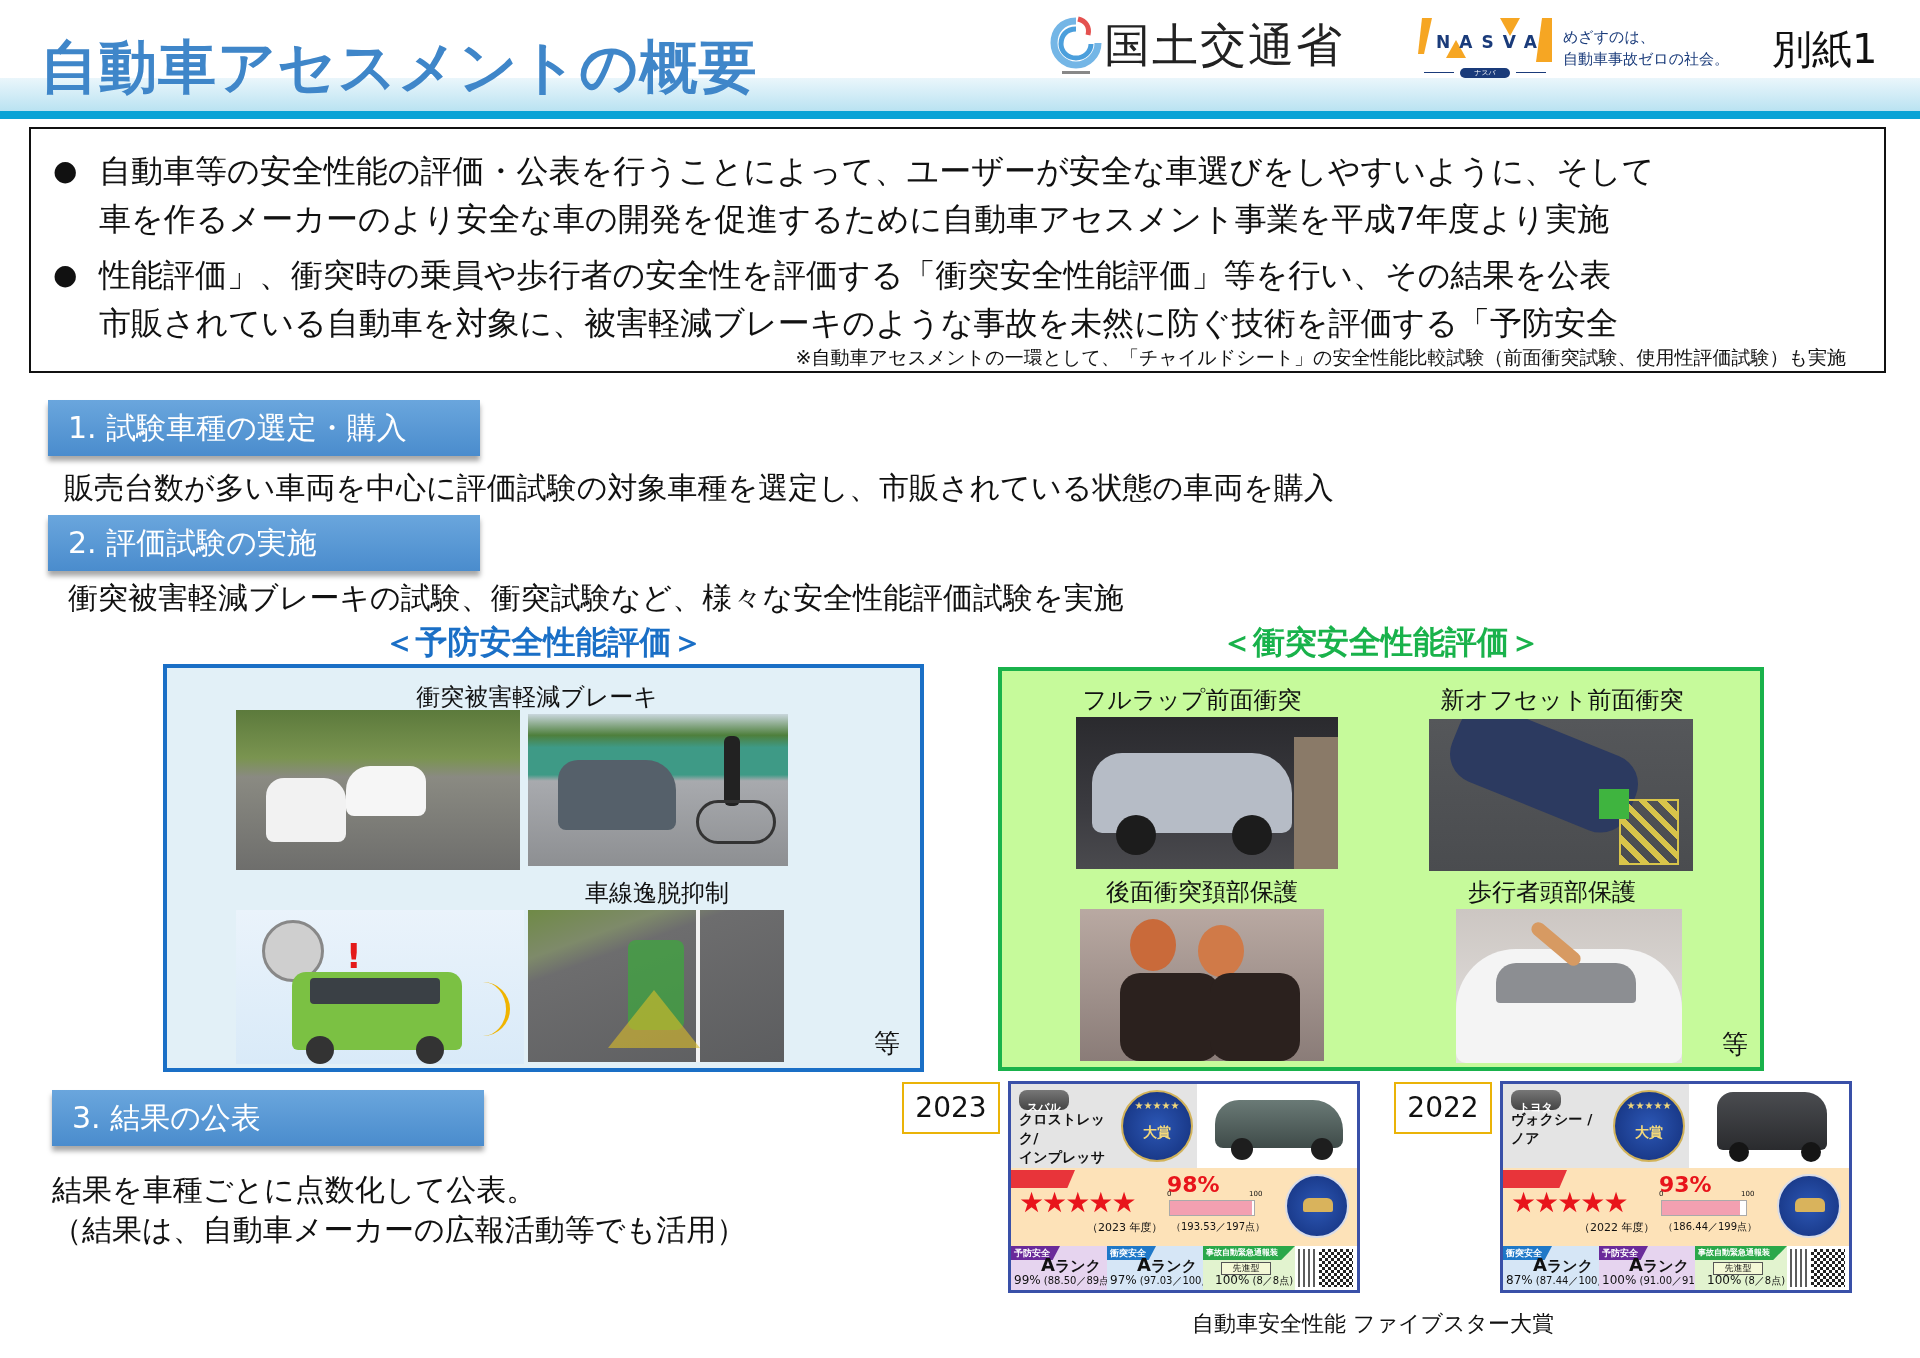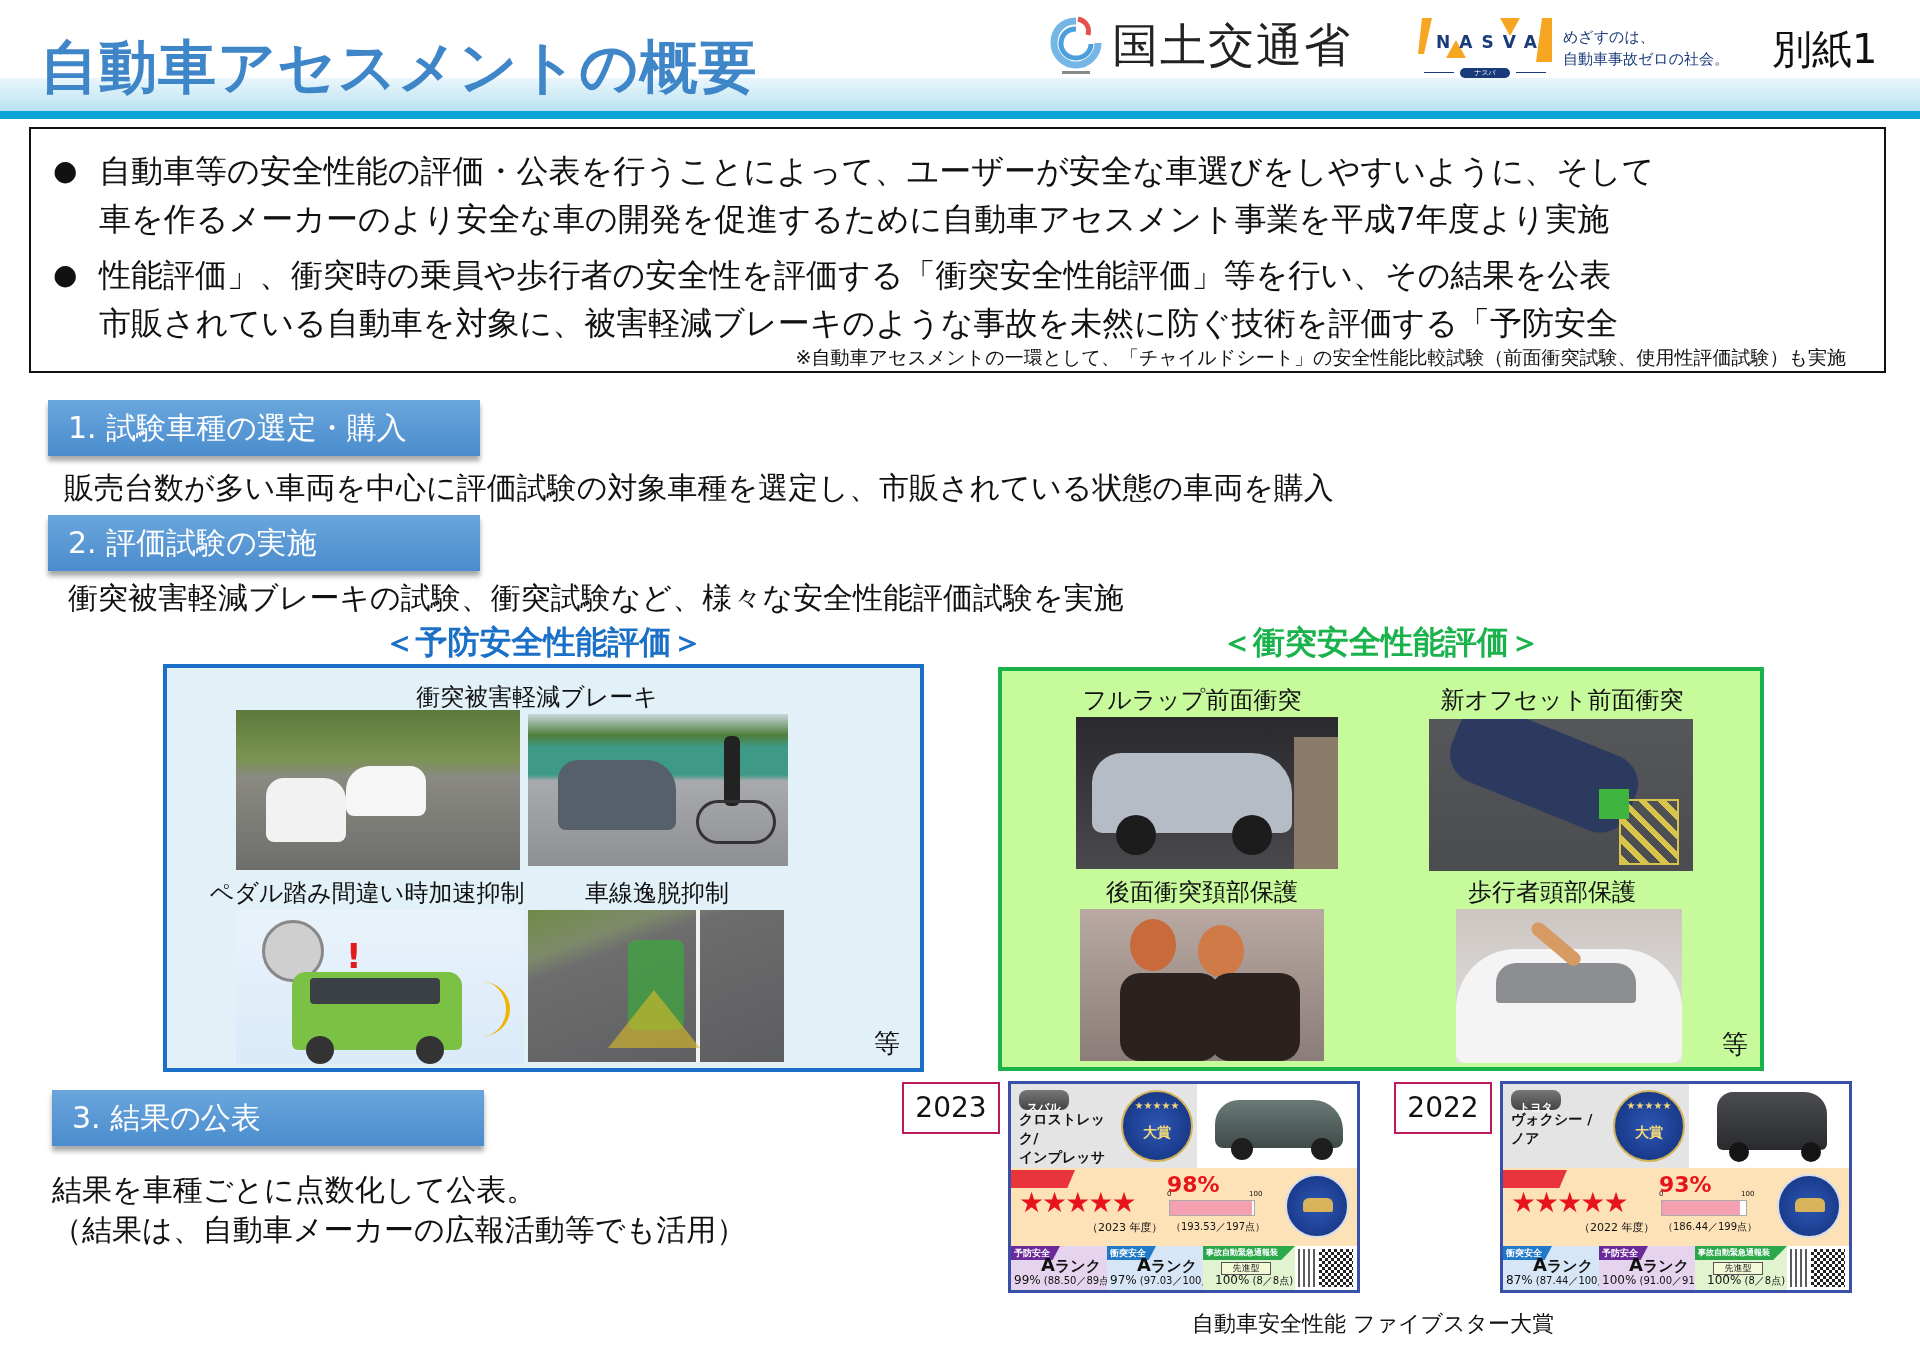--- a/index.html
+++ b/index.html
@@ -5,21 +5,21 @@
   * { box-sizing: border-box; margin: 0; padding: 0; }
   html, body { width: 1920px; height: 1358px; background: #ffffff; overflow: hidden; }
   body { position: relative; font-family: "DejaVu Sans", "Liberation Sans", sans-serif; color: #111; }
   .abs { position: absolute; }
 
   
   .hdr-band { left: 0; top: 78px; width: 1920px; height: 34px;
     background: linear-gradient(180deg, #eaf6fb 0%, #d4edf7 45%, #b8e2f1 100%); }
   .hdr-bar { left: 0; top: 111px; width: 1920px; height: 8px; background: #0aa3d6; }
   .title { left: 40px; top: 32px; font-size: 58px; font-weight: bold; color: #3f86c9; letter-spacing: 1px; line-height: 70px; }
-  .mlit { left: 1048px; top: 14px; height: 64px; display: flex; align-items: center; gap: 8px; }
+  .mlit { left: 1048px; top: 14px; height: 64px; display: flex; align-items: center; gap: 0; }
   .mlit-logo { width: 56px; height: 62px; position: relative; }
   .mlit-text { font-size: 46px; color: #222; letter-spacing: 2px; }
   .nasva { left: 1418px; top: 14px; display: flex; align-items: flex-start; gap: 10px; }
   .nasva-logo { width: 135px; height: 64px; position: relative; }
   .nasva-word { position: absolute; left: 18px; top: 18px; font-size: 17px; font-weight: bold; color: #1a3b7a; letter-spacing: 9px; }
   .nasva-tag { position: absolute; left: 42px; top: 54px; width: 50px; height: 10px; border-radius: 5px; background: #1a3b7a; color: #fff; font-size: 7px; text-align: center; line-height: 10px; }
   .nasva-line { position: absolute; top: 58px; height: 1px; width: 30px; background: #1a3b7a; }
   .nasva-slogan { font-size: 15px; color: #1a3b7a; line-height: 22px; margin-top: 12px; }
   .annex { left: 1772px; top: 22px; font-size: 40px; color: #111; }
 
@@ -38,21 +38,21 @@
   
   .panel-title { font-size: 32px; font-weight: bold; text-align: center; line-height: 40px; }
   .panel { border: 4px solid; }
   .panel.blue { border-color: #1a6fc6; background: #e2f0f7; padding-left: 24px; }
   .panel.green { border-color: #19b24b; background: #c6fa9b; }
   .cap { font-size: 24px; text-align: center; line-height: 30px; }
   .photo { position: absolute; overflow: hidden; }
   .etc { font-size: 26px; }
 
   
-  .year-box { width: 98px; height: 52px; border: 2px solid #be185d; background: #fff; font-size: 28px; text-align: center; line-height: 48px; }
+  .year-box { width: 98px; height: 52px; border: 2px solid #eab308; background: #fff; font-size: 28px; text-align: center; line-height: 48px; }
   .card { width: 352px; height: 212px; border: 3px solid #3950a8; background: #fff; }
   .card-top { position: absolute; left: 0; top: 0; width: 346px; height: 84px; display: flex; }
   .card-left { width: 186px; height: 84px; background: #e4e4e4; position: relative; }
   .card-right { width: 160px; height: 84px; background: #fff; position: relative; }
   .maker { position: absolute; left: 8px; top: 6px; height: 16px; padding: 10px 8px; border-radius: 8px;
     background: linear-gradient(#777, #444); color: #fff; font-size: 11px; line-height: 16px; font-weight: bold; }
   .model { position: absolute; left: 8px; top: 26px; font-size: 14px; font-weight: bold; line-height: 19px; width: 100px; }
   .emblem { position: absolute; border-radius: 50%; background: radial-gradient(circle, #2c57b5 0%, #1a3a8a 70%); border: 2px solid #d2b35a; }
   .emblem .lbl { position: absolute; width: 100%; text-align: center; color: #f3d87a; font-size: 10px; font-weight: bold; }
   .card-mid { position: absolute; left: 0; top: 84px; width: 346px; height: 78px; background: #fde2b8; }
@@ -154,21 +154,20 @@
   <div class="photo" style="left:69px;top:42px;width:284px;height:160px;background:linear-gradient(180deg,#5c7a3c 0%,#7a9450 30%,#8a8a82 42%,#6e6e6c 100%)">
     <div class="abs" style="left:30px;top:68px;width:80px;height:64px;background:#f2f2f2;border-radius:18px 22px 8px 8px"></div>
     <div class="abs" style="left:110px;top:56px;width:80px;height:50px;background:#f6f6f6;border-radius:24px 16px 8px 8px"></div>
   </div>
 
   <div class="photo" style="left:361px;top:46px;width:260px;height:152px;background:linear-gradient(180deg,#c9d6dc 0%,#4e7f3c 14%,#3e9a86 22%,#3e9a86 40%,#a8aaae 44%,#8d8f92 100%)">
     <div class="abs" style="left:30px;top:46px;width:118px;height:70px;background:#55606a;border-radius:20px 30px 8px 8px"></div>
     <div class="abs" style="left:196px;top:22px;width:16px;height:70px;background:#222;border-radius:6px"></div>
     <div class="abs" style="left:168px;top:86px;width:80px;height:44px;border:3px solid #333;border-radius:40px"></div>
   </div>
-  <div class="abs cap" style="left:20px;top:210px;width:360px">ペダル踏み間違い時加速抑制</div>
 
   <div class="photo" style="left:69px;top:242px;width:288px;height:154px;background:linear-gradient(180deg,#eaf3fb 0%,#d9eaf8 100%)">
     <div class="abs" style="left:26px;top:10px;width:62px;height:62px;border-radius:50%;background:#cfcfcf;border:3px solid #888"></div>
     <div class="abs" style="left:110px;top:26px;font-size:34px;color:#e41a1a;font-weight:bold">!</div>
     <div class="abs" style="left:56px;top:62px;width:170px;height:78px;background:#7bc143;border-radius:14px 14px 6px 6px"></div>
     <div class="abs" style="left:74px;top:68px;width:130px;height:26px;background:#3a4045;border-radius:4px"></div>
     <div class="abs" style="left:70px;top:126px;width:28px;height:28px;border-radius:50%;background:#333"></div>
     <div class="abs" style="left:180px;top:126px;width:28px;height:28px;border-radius:50%;background:#333"></div>
     <div class="abs" style="left:234px;top:72px;width:40px;height:54px;border-right:4px solid #f0b400;border-radius:0 40px 40px 0"></div>
   </div>

